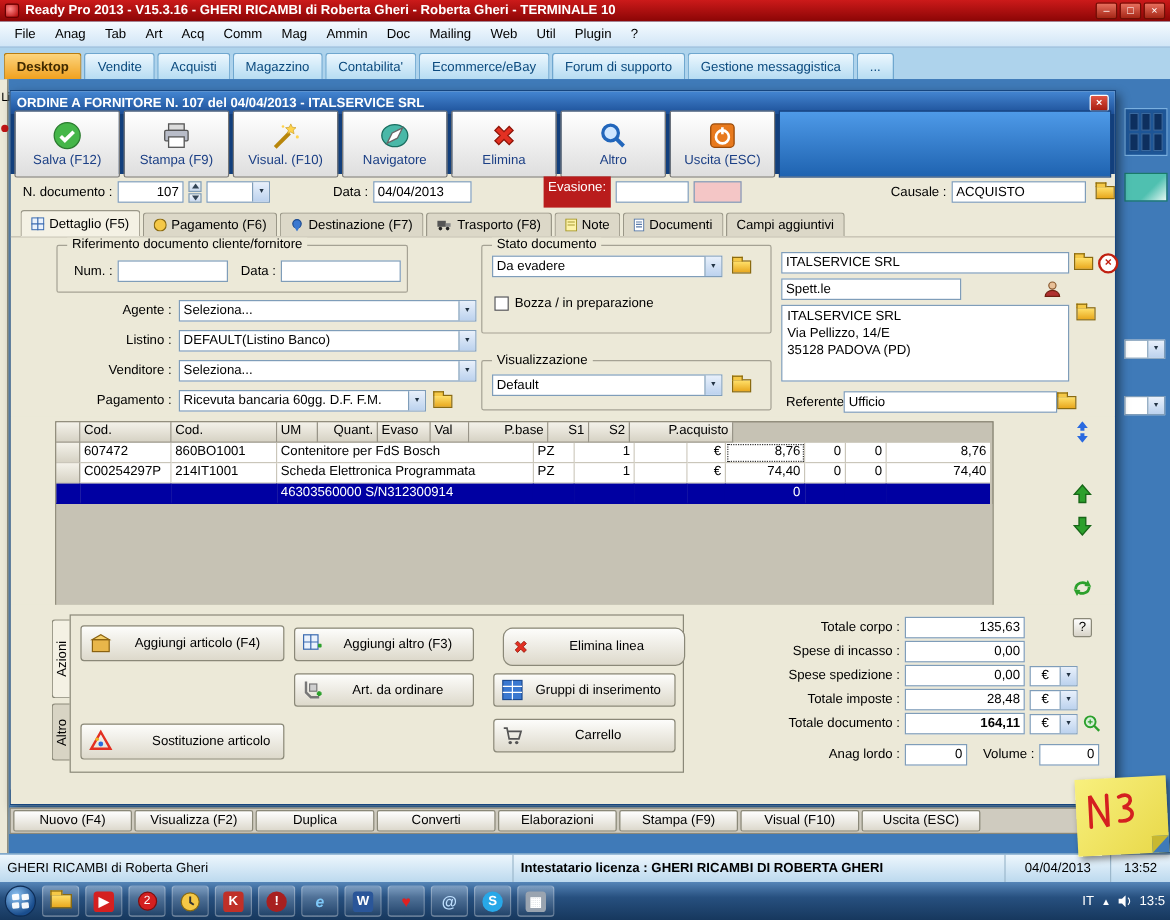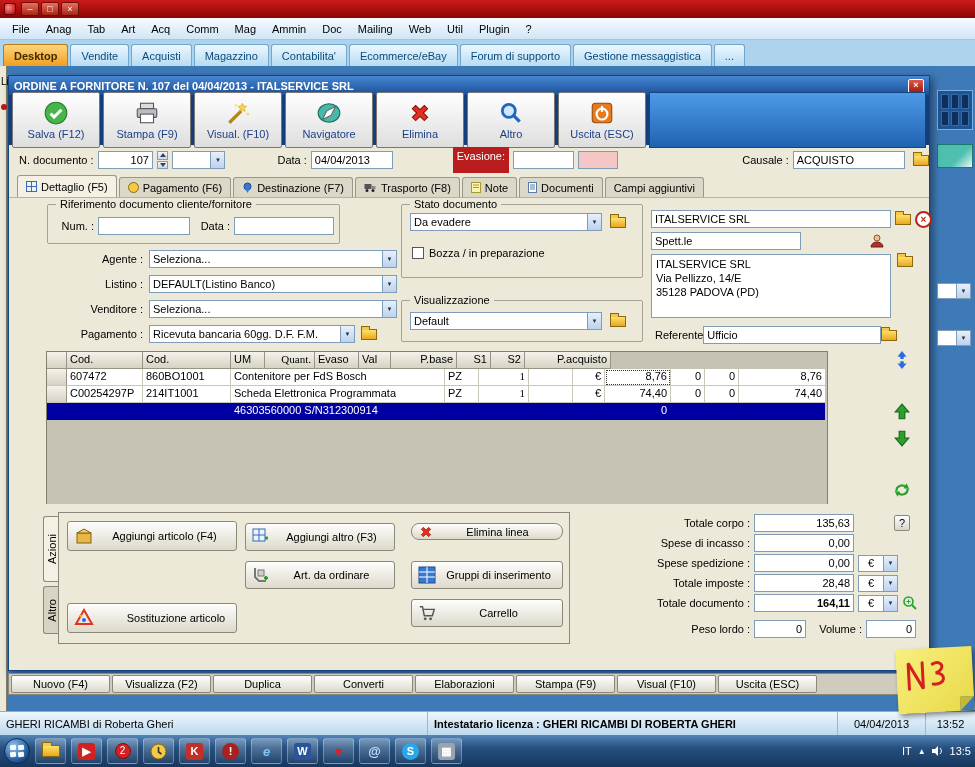--- a/index.html
+++ b/index.html
@@ -73,21 +73,21 @@
 .addr{position:absolute;background:#fff;border:1px solid #7f9db9;padding:2px 4px;white-space:pre-line;line-height:14px;}
 .xcircle{width:17px;height:17px;border-radius:50%;background:#fff;border:2px solid #c02010;color:#c02010;font-weight:bold;font-size:10px;line-height:13px;text-align:center;}
 
 .grid-area{position:relative;height:157px;background:#ece9d8;}
 .grid-outer{position:absolute;left:37px;top:4px;width:782px;border:1px solid #84806f;background:#c6c2b4;}
 .g-row{display:flex;height:17px;}
 .gc{border-right:1px solid #cac6ba;border-bottom:1px solid #cac6ba;padding:0 3px;line-height:15px;overflow:hidden;white-space:nowrap;background:#fff;}
 .g-head .gc{background:linear-gradient(#f4f2ea,#d6d2c4);border-right:1px solid #989488;border-bottom:1px solid #989488;height:17px;}
 .gc.selc{background:linear-gradient(#f4f2ea,#d6d2c4);border-right:1px solid #989488;}
 .w-sel{width:20px;flex:0 0 20px;}.w-cod1{width:76px;flex:0 0 76px;}.w-cod2{width:88px;flex:0 0 88px;}
-.w-desc{width:214px;flex:0 0 214px;}.w-um{width:34px;flex:0 0 34px;}.w-qt{width:50px;flex:0 0 50px;font-family:Liberation Serif, serif;}
+.w-desc{width:214px;flex:0 0 214px;}.w-um{width:34px;flex:0 0 34px;}.w-qt{width:50px;flex:0 0 50px;}
 .w-ev{width:44px;flex:0 0 44px;}.w-val{width:32px;flex:0 0 32px;}.w-pb{width:66px;flex:0 0 66px;}
 .w-s1{width:34px;flex:0 0 34px;}.w-s2{width:34px;flex:0 0 34px;}.w-pa{width:86px;flex:0 0 86px;border-right:none;}
 .sel-row .gc{background:#0000a2;color:#fff;border-color:#0000a2;}
 .focused{outline:1px dotted #333;outline-offset:-2px;}
 .g-filler{height:84px;background:#c6c2b4;}
 .side-ico{position:absolute;left:884px;width:18px;height:18px;}
 
 .actions-area{position:relative;height:154px;background:#ece9d8;}
 .vtab{position:absolute;left:34px;width:16px;background:#f4f1e4;border:1px solid #8a8878;border-right:none;border-radius:3px 0 0 3px;display:flex;align-items:center;justify-content:center;}
 .vtab span{writing-mode:vertical-rl;transform:rotate(180deg);}
@@ -129,20 +129,21 @@
 .sticky .fold{position:absolute;right:0;bottom:0;width:0;height:0;border-left:14px solid #c8b830;border-bottom:14px solid #3f7ab8;}
 svg{display:block;}
 </style>
 </head>
 <body>
 
 <div class="screen">
 
   <div class="titlebar">
     <div class="app-ico"></div>
+    <span class="ttext">Ready Pro 2013 - V15.3.16 - GHERI RICAMBI di Roberta Gheri - Roberta Gheri - TERMINALE 10</span>
     <div class="win-controls">
       <div class="win-btn">–</div>
       <div class="win-btn">□</div>
       <div class="win-btn">×</div>
     </div>
   </div>
 
   <div class="menubar">
     <span class="menu-item">File</span>
     <span class="menu-item">Anag</span>
@@ -540,21 +541,21 @@
             <span>Aggiungi altro (F3)</span>
           </div>
           <div class="abtn" style="left:186px;top:48px;width:150px;height:28px;">
             <svg width="18" height="18" viewBox="0 0 18 18">
                 <path d="M3 2 v9 l4 4 h7" fill="none" stroke="#777" stroke-width="2"></path>
                 <rect x="6" y="4" width="6" height="6" fill="#cfcfcf" stroke="#777"></rect>
                 <path d="M12 12 h4 M14 10 v4" stroke="#2ca02c" stroke-width="2.2"></path>
               </svg>
             <span>Art. da ordinare</span>
           </div>
-          <div class="abtn" style="left:352px;top:10px;width:152px;height:17px;border-radius:8px;">
+          <div class="abtn" style="left:360px;top:10px;width:152px;height:32px;border-radius:8px;">
             <svg width="16" height="16" viewBox="0 0 24 24">
                 <path d="M5 8 L8 5 L12 9 L16 5 L19 8 L15 12 L19 16 L16 19 L12 15 L8 19 L5 16 L9 12 Z" fill="#e33022" stroke="#8e1408"></path>
               </svg>
             <span>Elimina linea</span>
           </div>
           <div class="abtn" style="left:352px;top:48px;width:152px;height:28px;">
             <svg width="18" height="18" viewBox="0 0 18 18">
                 <rect x="1" y="1" width="16" height="16" fill="#3a78d0" stroke="#1c4a90"></rect>
                 <line x1="1" y1="6" x2="17" y2="6" stroke="#fff"></line>
                 <line x1="1" y1="11" x2="17" y2="11" stroke="#fff"></line>
@@ -605,21 +606,21 @@
                 <span class="v">€</span>
                 <div class="arrow-btn">▼</div>
               </div>
             <svg width="16" height="16" viewBox="0 0 16 16">
                 <circle cx="6.5" cy="6.5" r="4.5" fill="#d8f0d8" stroke="#2ca02c" stroke-width="1.6"></circle>
                 <line x1="10" y1="10" x2="14" y2="14" stroke="#2ca02c" stroke-width="2"></line>
                 <path d="M4.5 6.5 h4 M6.5 4.5 v4" stroke="#2ca02c"></path>
               </svg>
           </div>
           <div class="trow" style="margin-top:6px;">
-            <span class="tlabel">Peso lordo :</span>
+            <span class="tlabel">Anag lordo :</span>
             <div class="xinput right" style="width:52px;">0</div>
             <span class="rlabel" style="width:52px;">Volume :</span>
             <div class="xinput right" style="width:50px;">0</div>
           </div>
         </div>
       </div>
     </div>
 
     <div class="bottom-bar">
       <div class="bbtn">Nuovo (F4)</div>

